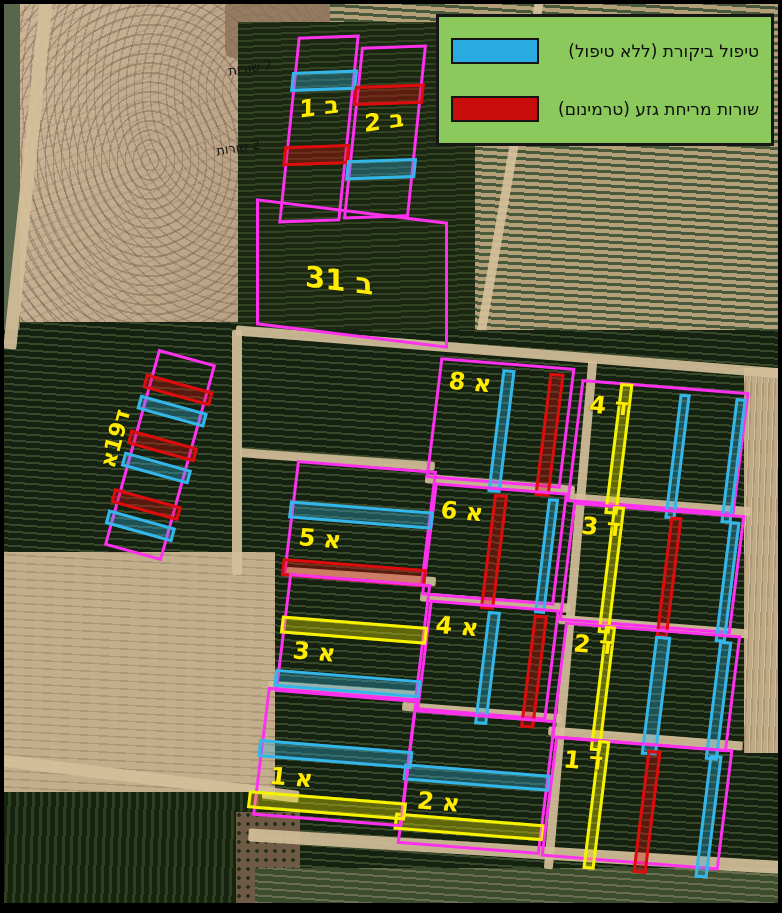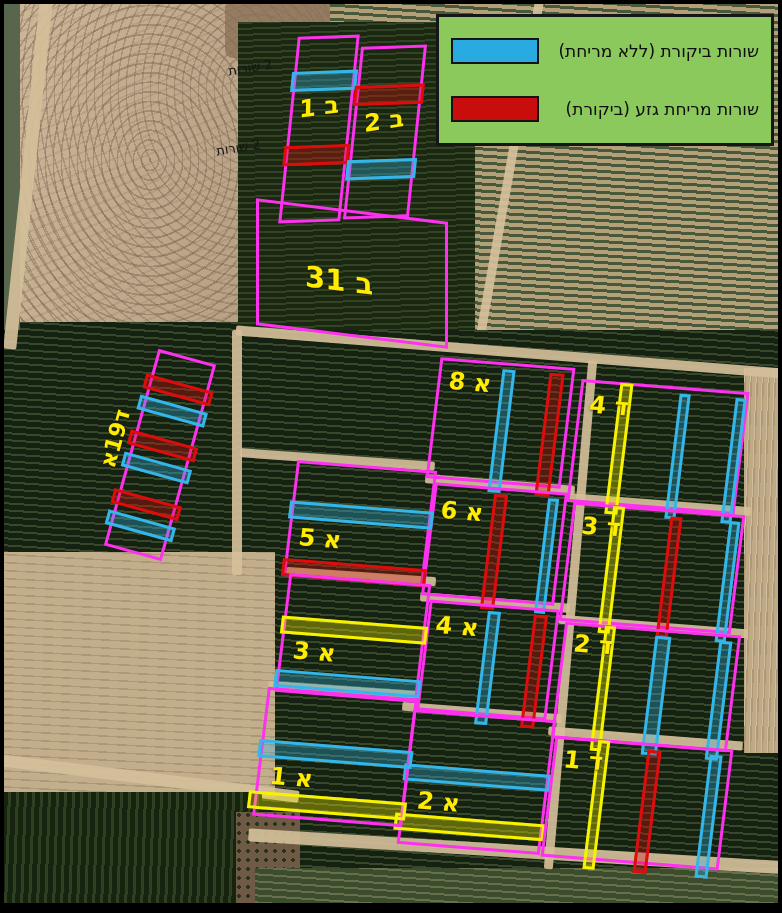--- a/index.html
+++ b/index.html
@@ -174,22 +174,22 @@
   <div class="plot gridplot" style="left:548px;top:742px;width:178px;height:122px;">
     <div class="vbar c-yellow" style="left:40px;width:12px;top:-2px;"></div>
     <div class="vbar c-red" style="left:90px;width:14px;"></div>
     <div class="vbar c-blue" style="left:152px;width:13px;"></div>
     <div class="plabel" style="left:8px;top:8px;">ד 1</div>
   </div>
 
   <div id="legend">
     <div class="lrow">
       <div class="lswatch sw-blue"></div>
-      <div class="ltext">שורות ביקורת (ללא מריחת)</div>
+      <div class="ltext">טיפול ביקורת (ללא טיפול)</div>
     </div>
     <div class="lrow">
       <div class="lswatch sw-red"></div>
-      <div class="ltext">שורות מריחת גזע (ביקורת)</div>
+      <div class="ltext">שורות מריחת גזע (טרמינום)</div>
     </div>
   </div>
 
   <div id="frame"></div>
 </div>
 
 </body></html>

